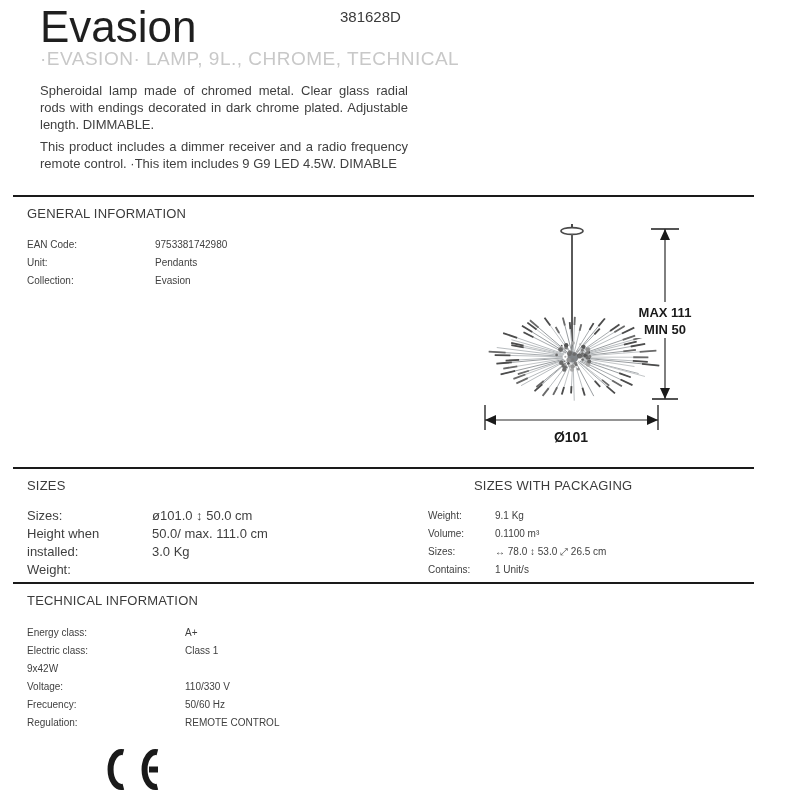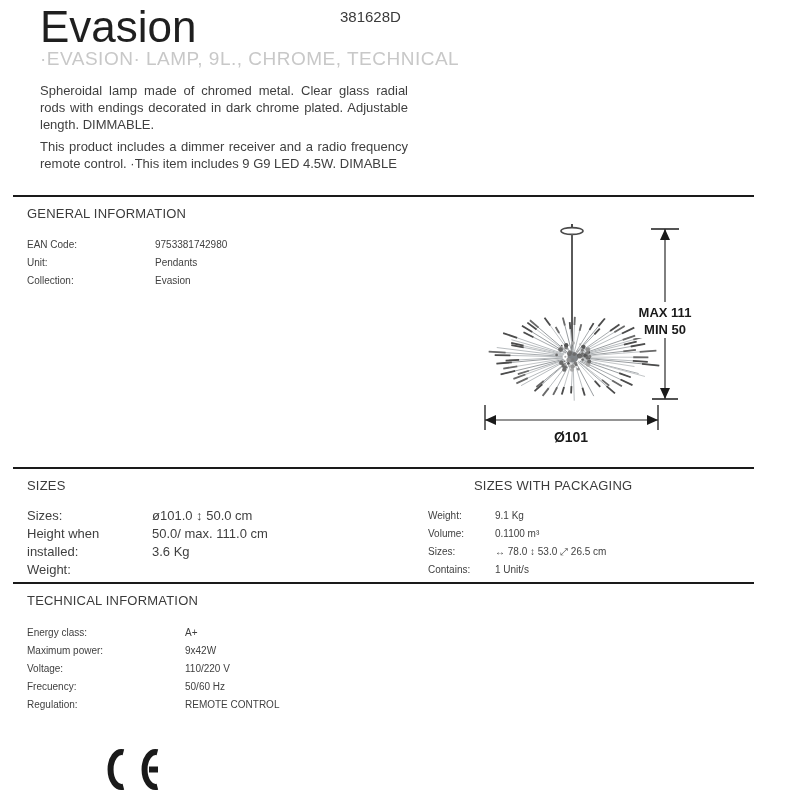--- a/index.html
+++ b/index.html
@@ -250,21 +250,21 @@
   <div class="abs divider hr2"></div>
   <div class="abs section-heading h-sizes">SIZES</div>
   <div class="abs lines sizes-labels">
       <div>Sizes:</div>
       <div>Height when installed:</div>
       <div>Weight:</div>
     </div>
   <div class="abs lines sizes-values">
       <div>ø101.0 ↕ 50.0 cm</div>
       <div>50.0/ max. 111.0 cm</div>
-      <div>3.6 Kg</div>
+      <div>3.0 Kg</div>
     </div>
 
   <div class="abs section-heading h-pack">SIZES WITH PACKAGING</div>
   <div class="abs kv kv-pack">
       <div class="kv-row">
         <span class="lbl">Weight:</span>
         <span class="val">9.1 Kg</span>
       </div>
       <div class="kv-row">
         <span class="lbl">Volume:</span>
@@ -281,26 +281,29 @@
     </div>
 
   <div class="abs divider hr3"></div>
   <div class="abs section-heading h-tech">TECHNICAL INFORMATION</div>
   <div class="abs kv kv-tech">
       <div class="kv-row">
         <span class="lbl">Energy class:</span>
         <span class="val">A+</span>
       </div>
       <div class="kv-row">
-        <span class="lbl">Maximum power:</span>
+        <span class="lbl">Electric class:</span>
+        <span class="val">Class 1</span>
+      </div>
+      <div class="kv-row">
         <span class="val">9x42W</span>
       </div>
       <div class="kv-row">
         <span class="lbl">Voltage:</span>
-        <span class="val">110/220 V</span>
+        <span class="val">110/330 V</span>
       </div>
       <div class="kv-row">
         <span class="lbl">Frecuency:</span>
         <span class="val">50/60 Hz</span>
       </div>
       <div class="kv-row">
         <span class="lbl">Regulation:</span>
         <span class="val">REMOTE CONTROL</span>
       </div>
     </div>

